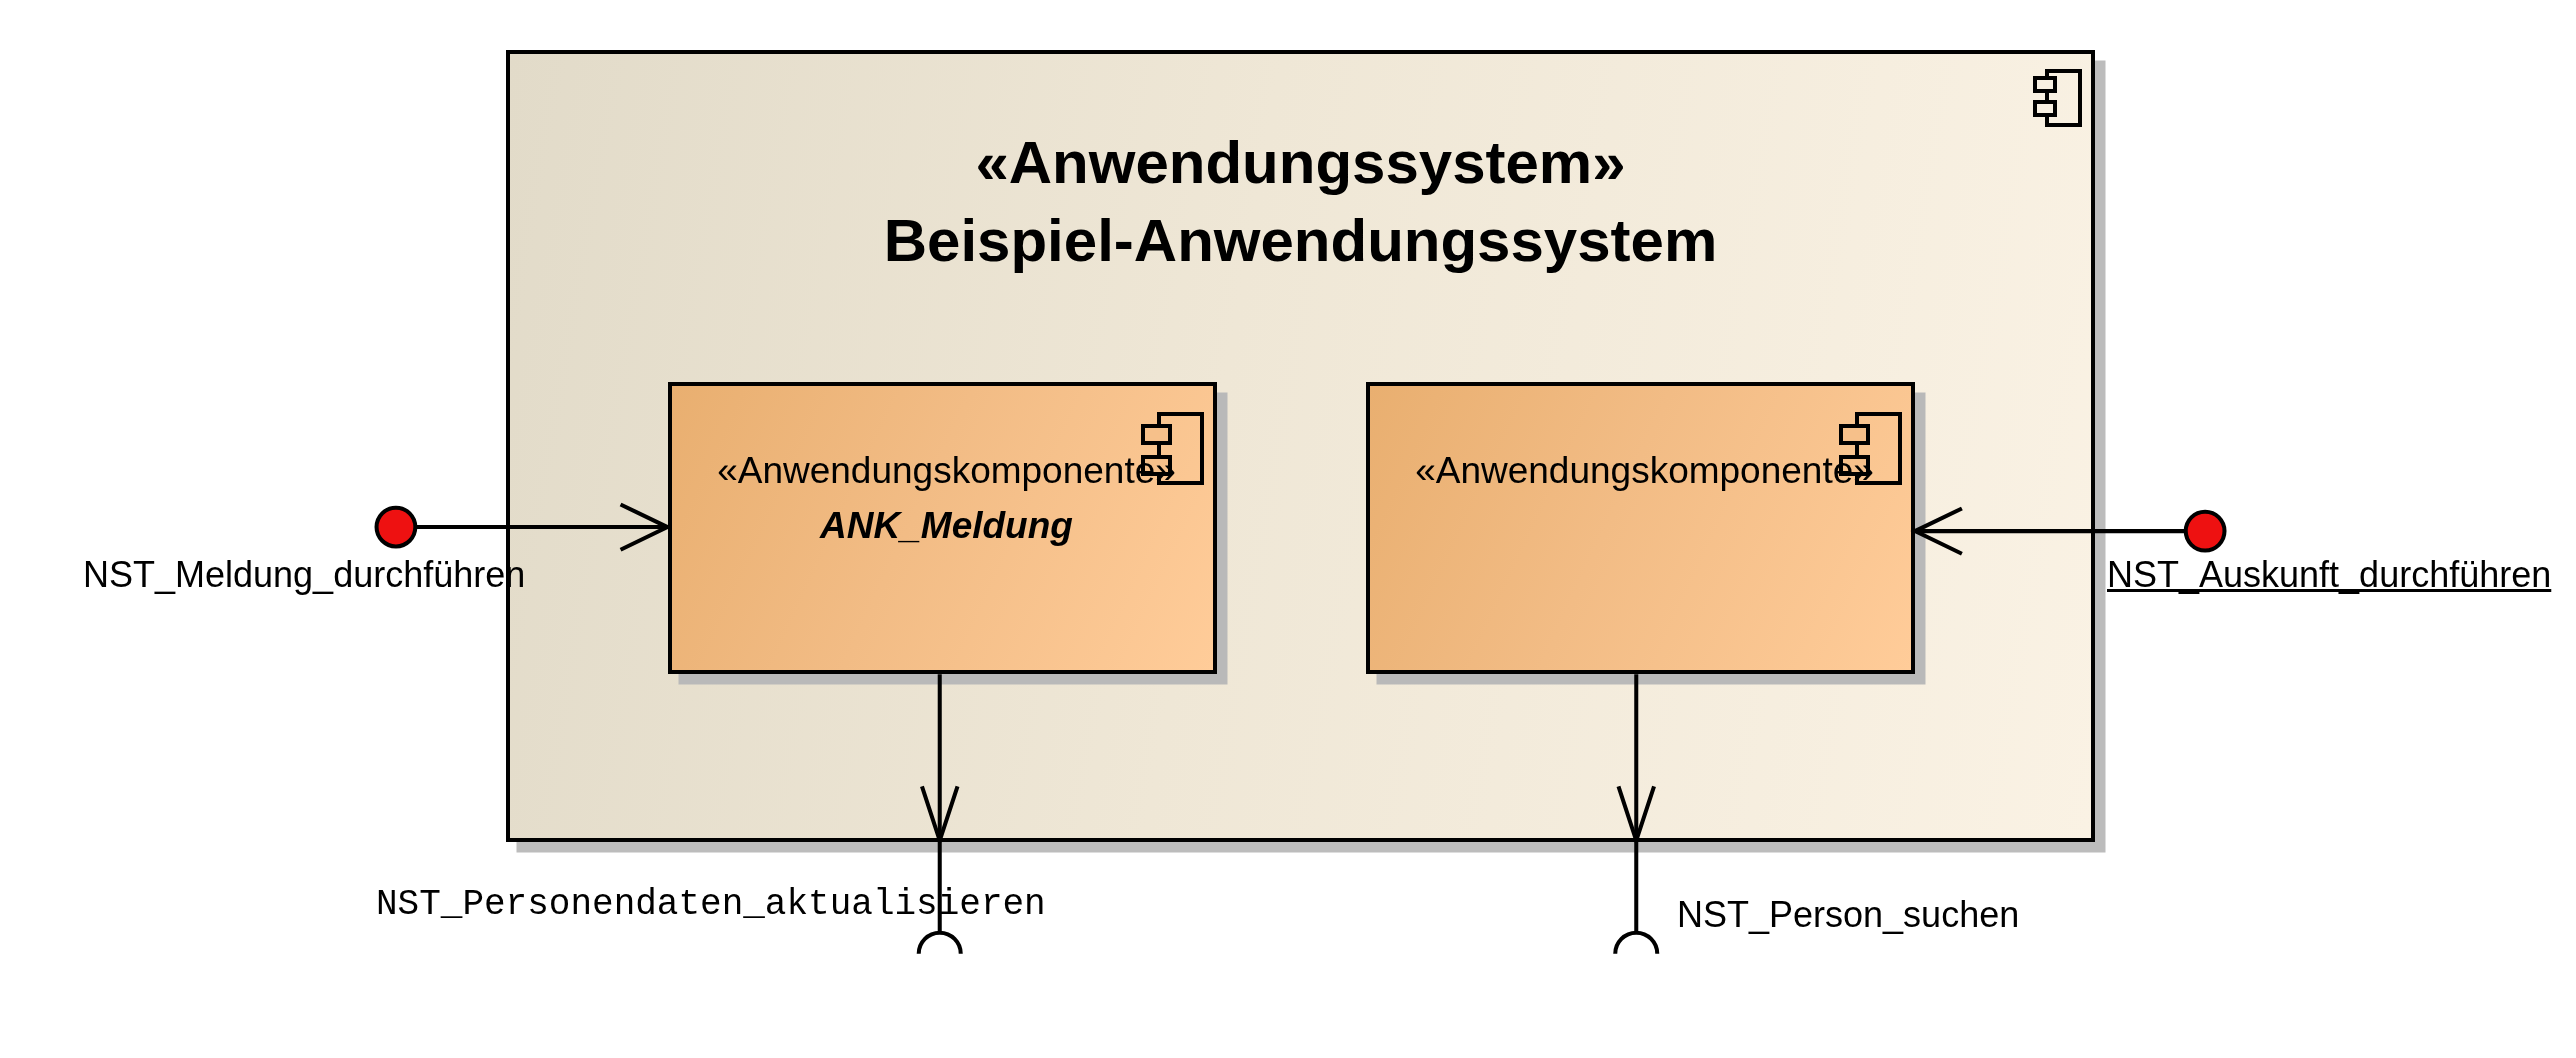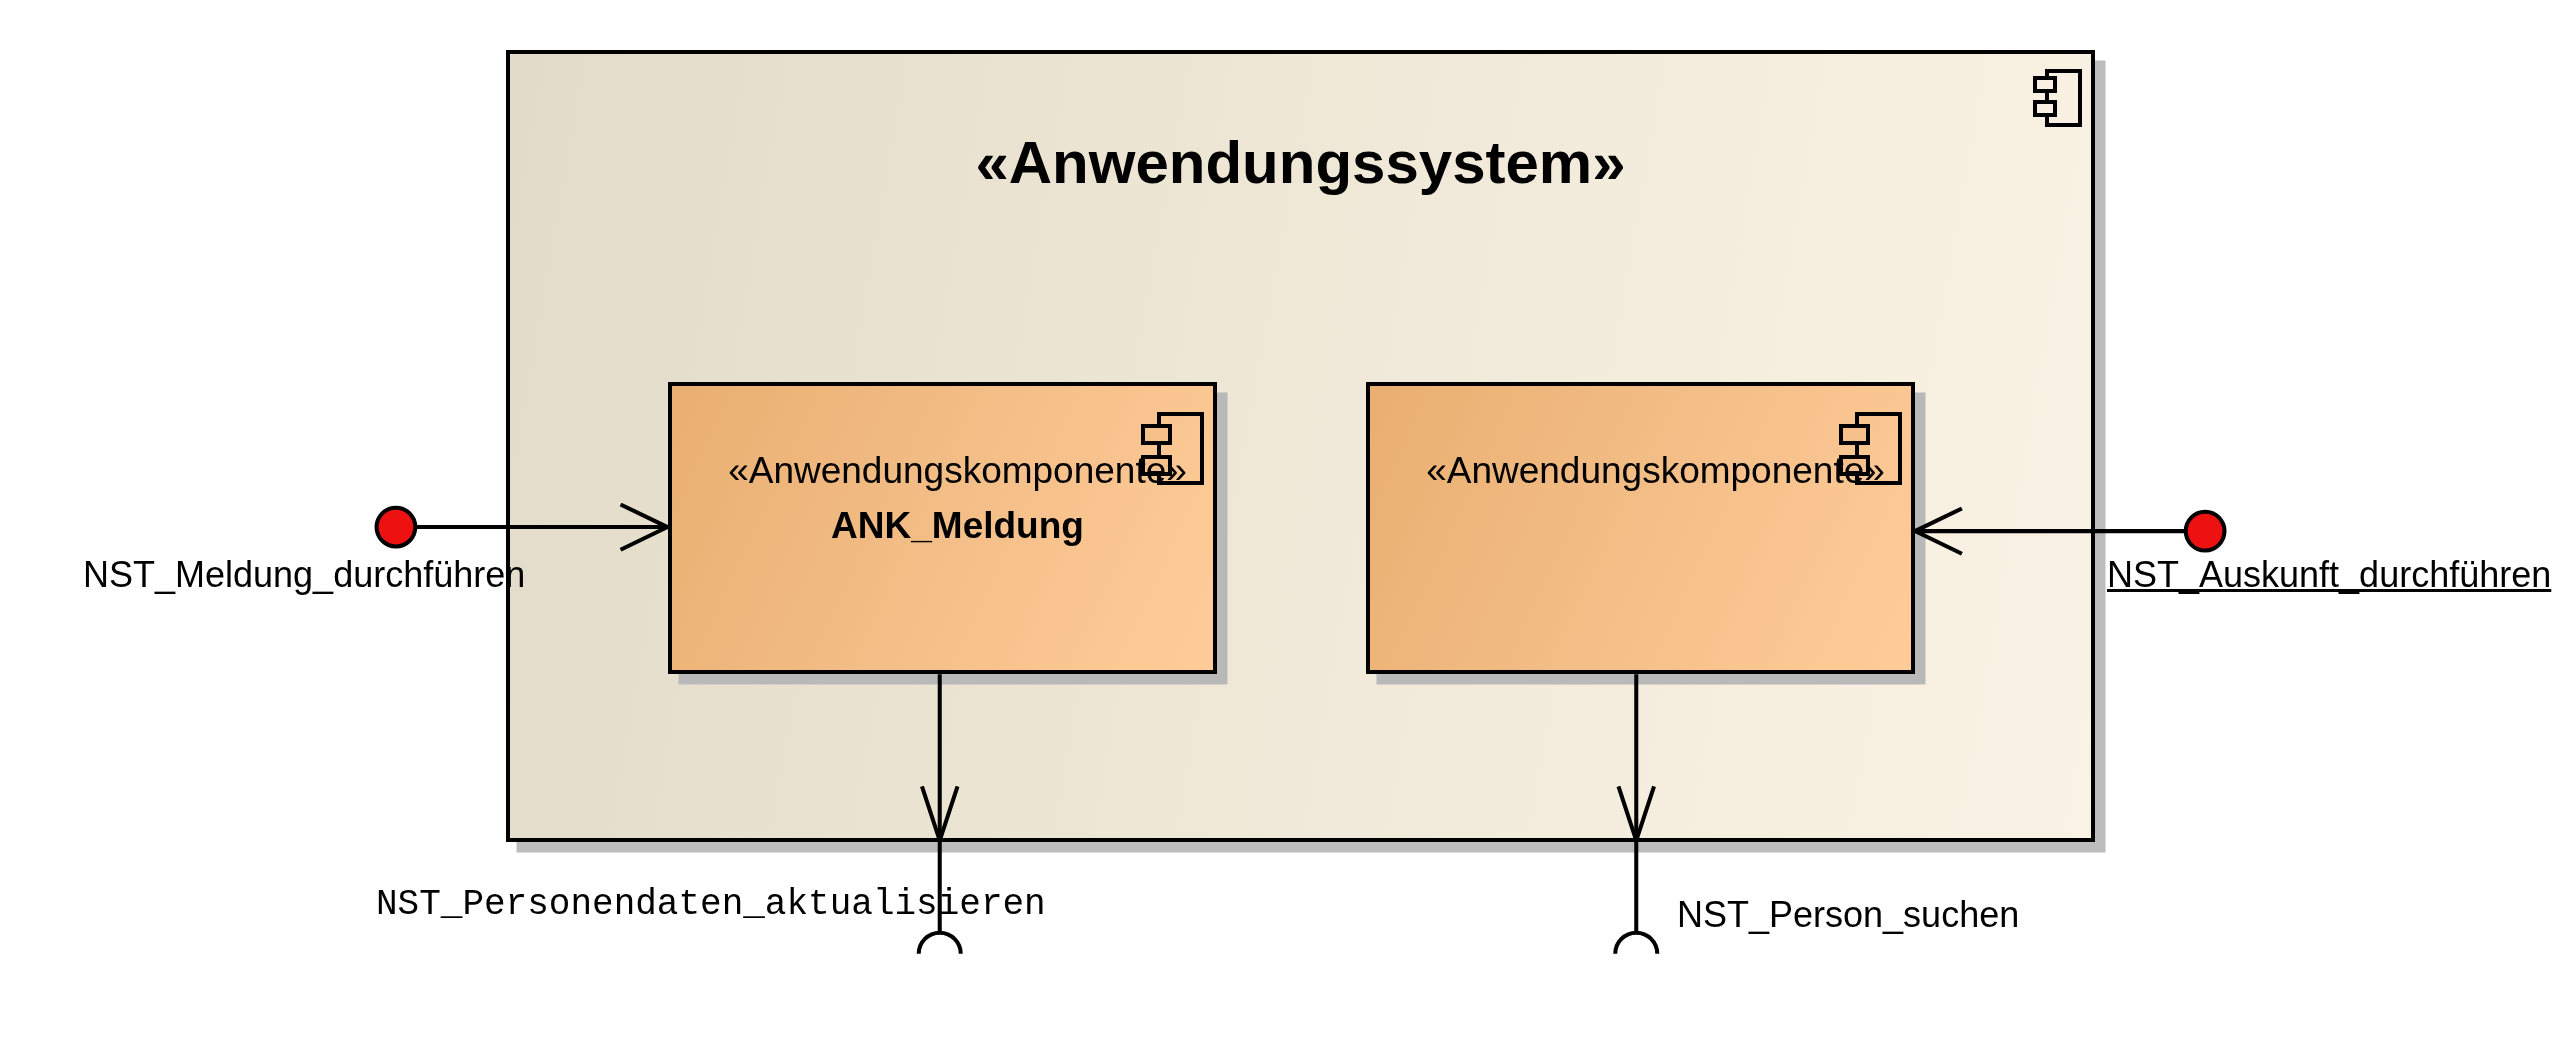--- a/index.html
+++ b/index.html
@@ -26,24 +26,24 @@
   }
   .component-box.left{left:668px;}
   .component-box.right{left:1366px;}
   
   .system-title{
     position:absolute;left:506px;top:124px;width:1589px;
     text-align:center;font-size:60px;font-weight:bold;line-height:78px;
     letter-spacing:0;
   }
   .comp-text{
-    position:absolute;left:15px;top:57px;width:100%;
+    position:absolute;left:4px;top:57px;width:100%;
     text-align:center;font-size:37px;line-height:55px;
   }
-  .comp-text .comp-name{font-weight:bold;}
+  .comp-text .comp-name{font-weight:bold;font-style:italic;}
   
   .uml-icon{position:absolute;}
   .uml-icon .icon-body{position:absolute;box-sizing:border-box;border:4px solid #000;}
   .uml-icon .icon-tab{position:absolute;box-sizing:border-box;border:4px solid #000;}
   
   .icon-system{left:2029px;top:65px;width:49px;height:58px;}
   .icon-system .icon-body{left:12px;top:0;width:37px;height:58px;}
   .icon-system .icon-tab{left:0;width:24px;height:17px;background:#f8f0e2;}
   .icon-system .tab1{top:6.5px;}
   .icon-system .tab2{top:31px;}
@@ -73,20 +73,21 @@
 
   <div class="system-box">
     <div class="uml-icon icon-system" style="left:1523px;top:15.4px;">
       <div class="icon-body"></div>
       <div class="icon-tab tab1"></div>
       <div class="icon-tab tab2"></div>
     </div>
   </div>
   <div class="system-title">
     <div>«Anwendungssystem»</div>
+    <div>Beispiel-Anwendungssystem</div>
   </div>
 
   <div class="component-box left">
     <div class="uml-icon icon-comp in-left">
       <div class="icon-body"></div>
       <div class="icon-tab tab1"></div>
       <div class="icon-tab tab2"></div>
     </div>
     <div class="comp-text">
       <div>«Anwendungskomponente»</div>

